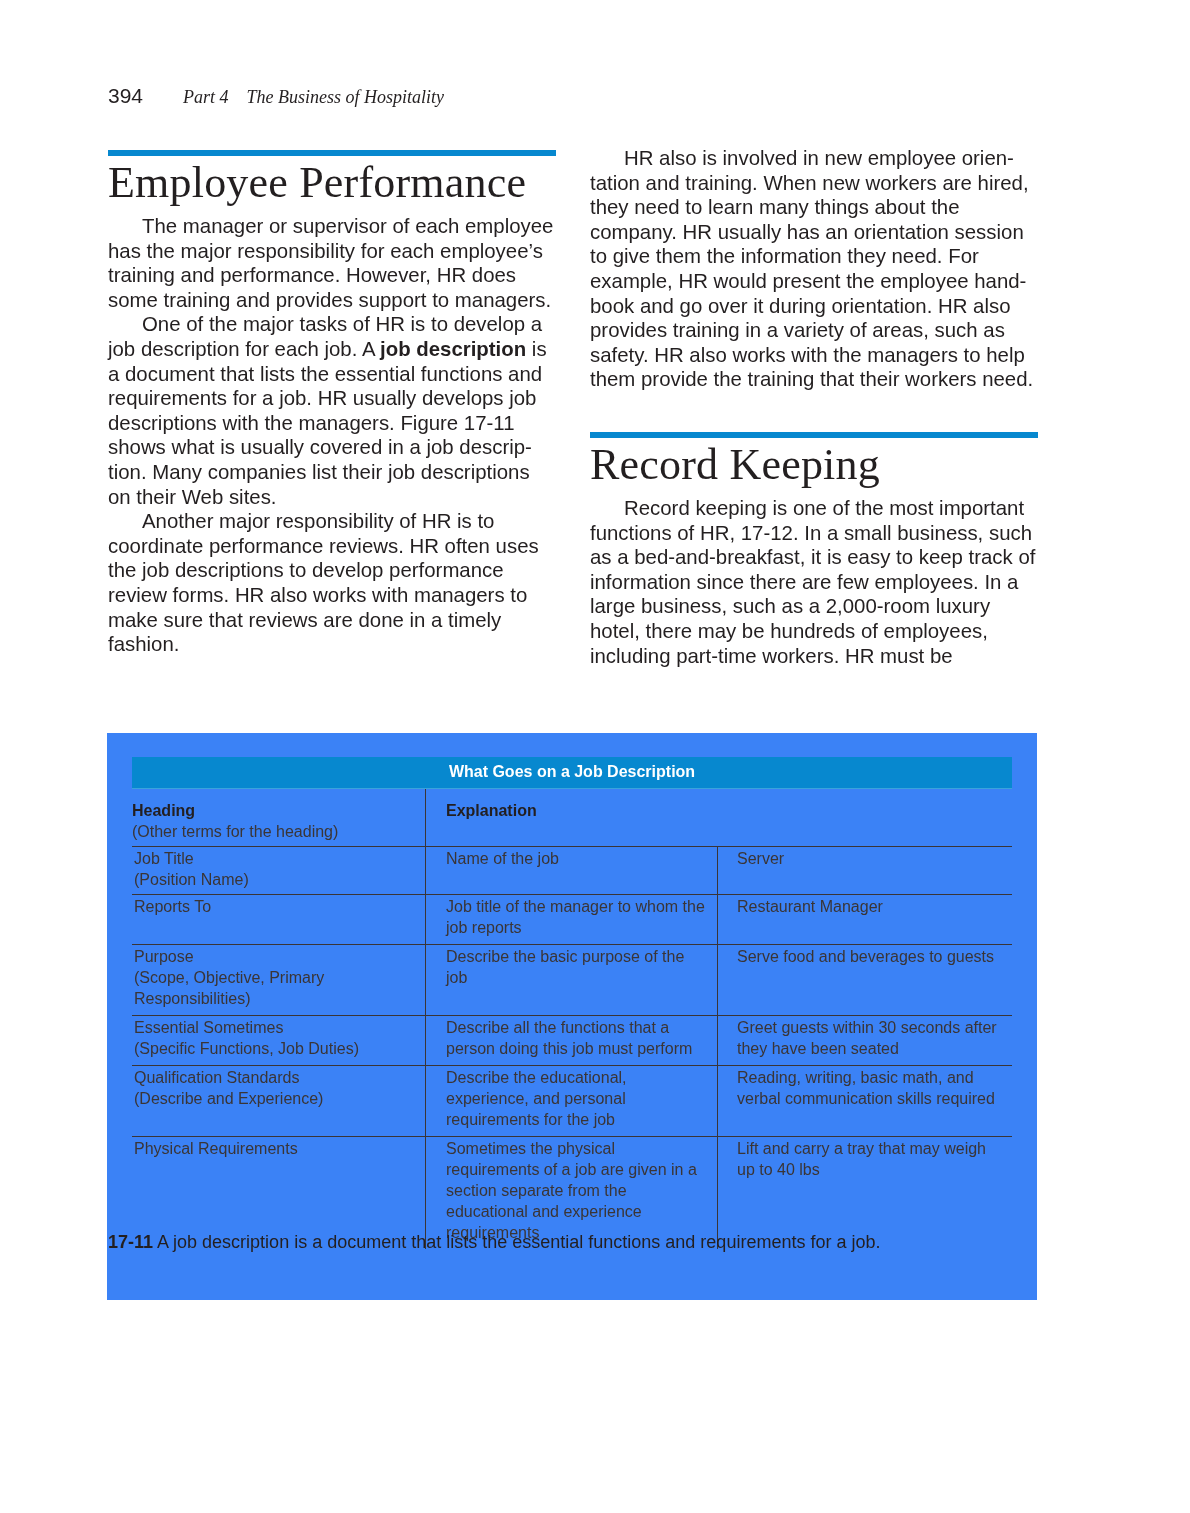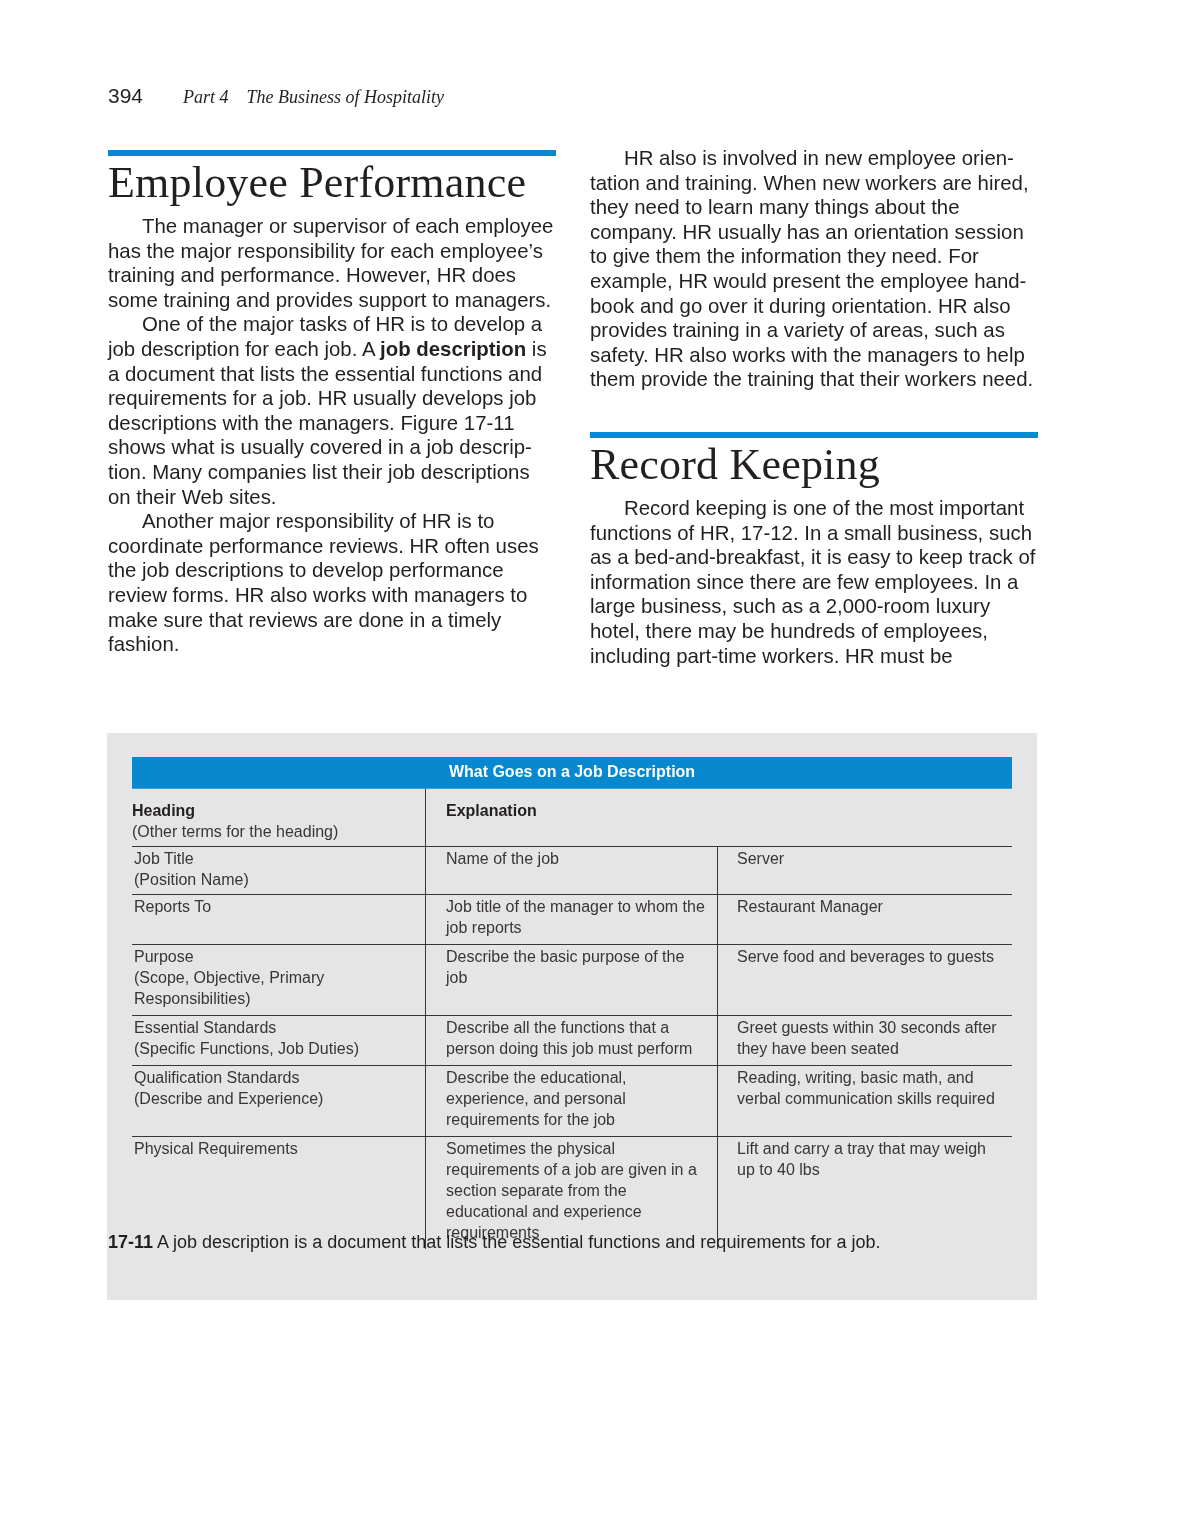--- a/index.html
+++ b/index.html
@@ -15,21 +15,21 @@
     .col-right { left: 590px; top: 146px; }
 
     .rule { height: 6px; background: #0788cf; width: 448px; }
     .section-title { font-family: "Liberation Serif", serif; font-size: 44px; line-height: 50px; margin: 2px 0 6px 0; font-weight: normal; color: #231f20; letter-spacing: 0.2px; }
 
     .para { font-family: Liberation Sans, sans-serif; font-size: 20.4px; line-height: 24.6px; margin: 0; text-indent: 34px; text-align: left; color: #231f20; }
     .para b { font-weight: bold; }
 
     .rk-block { margin-top: 40px; }
 
-    .figure-box { position: absolute; left: 107px; top: 733px; width: 930px; height: 567px; background: #e5e5e5; }
+    .figure-box { position: absolute; left: 107px; top: 733px; width: 930px; height: 567px; background: #3b82f6; }
     .fig-table { position: absolute; left: 25px; top: 24px; width: 880px; font-family: "Liberation Sans", sans-serif; font-size: 16px; line-height: 21px; color: #3a3536; }
     .fig-banner { background: #0788cf; color: #ffffff; text-align: center; font-weight: bold; font-size: 16px; height: 31px; line-height: 29px; border-bottom: 1px solid #3aa3dc; }
     .fig-row { display: flex; border-bottom: 1.5px solid #3a3536; }
     .fig-row.last { border-bottom: none; }
     .fig-cell { padding: 1px 10px 6px 2px; box-sizing: border-box; }
     .c1 { width: 293px; }
     .c2 { width: 292px; border-left: 1.5px solid #3a3536; padding-left: 20px; }
     .c3 { width: 295px; border-left: 1.5px solid #3a3536; padding-left: 19px; }
     .fig-row.head .fig-cell { padding-top: 11px; padding-bottom: 4px; }
     .fig-row.head .c1 { padding-left: 0; }
@@ -101,21 +101,21 @@
       <div class="fig-cell c1">
         <span class="sub">Purpose</span>
         <span class="sub">(Scope, Objective, Primary Responsibilities)</span>
       </div>
       <div class="fig-cell c2">Describe the basic purpose of the job</div>
       <div class="fig-cell c3">Serve food and beverages to guests</div>
     </div>
 
     <div class="fig-row">
       <div class="fig-cell c1">
-        <span class="sub">Essential Standards</span>
+        <span class="sub">Essential Sometimes</span>
         <span class="sub">(Specific Functions, Job Duties)</span>
       </div>
       <div class="fig-cell c2">Describe all the functions that a person doing this job must perform</div>
       <div class="fig-cell c3">Greet guests within 30 seconds after they have been seated</div>
     </div>
 
     <div class="fig-row">
       <div class="fig-cell c1">
         <span class="sub">Qualification Standards</span>
         <span class="sub">(Describe and Experience)</span>

